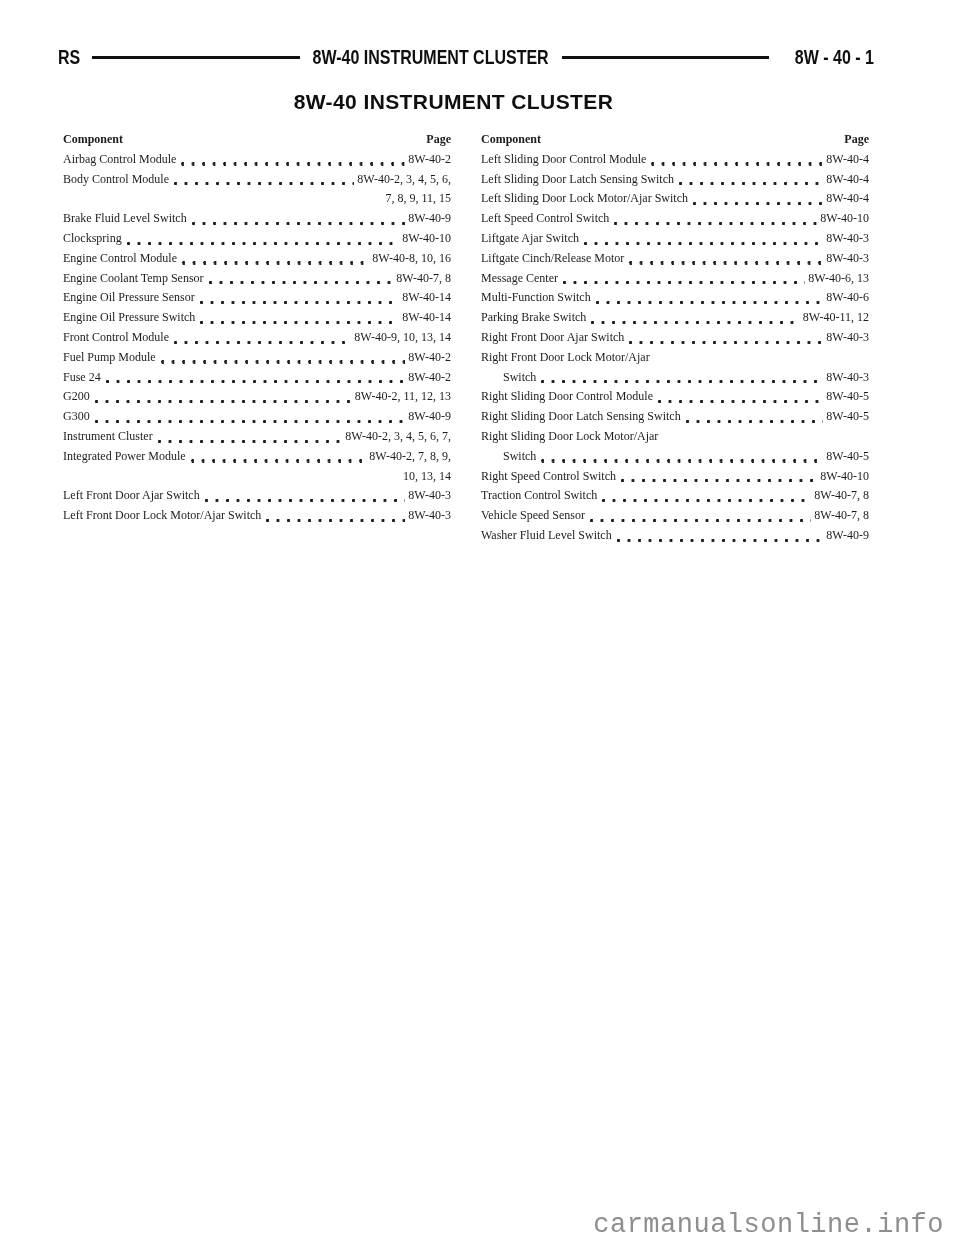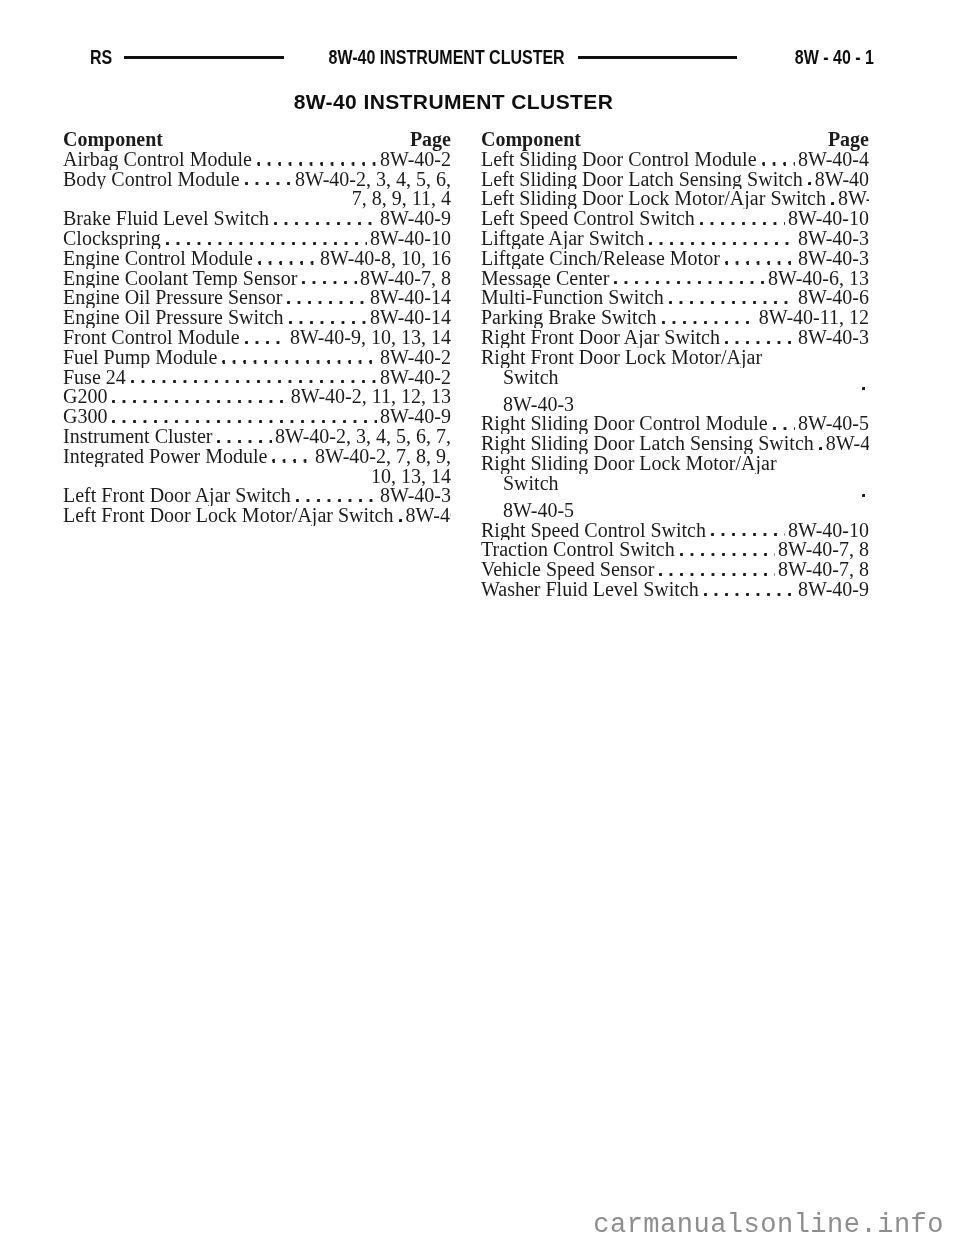--- a/index.html
+++ b/index.html
@@ -6,53 +6,53 @@
   .page {
     position:relative; width:960px; height:1242px; background:#ffffff;
     font-family:"Liberation Serif", serif; color:#1c1c1c; overflow:hidden;
   }
   
   .running-head {
     position:absolute; top:46px; left:58px; right:86px; height:22px;
     display:flex; align-items:center;
     font-family:"Liberation Sans", sans-serif; font-weight:bold; font-size:20px; color:#0f0f0f;
   }
-  .rh-box { display:flex; flex:0 0 auto; overflow:visible;margin-left:32px; }
+  .rh-box { display:flex; flex:0 0 auto; overflow:visible; }
   .rh-box > span { flex:none; white-space:nowrap; transform:scaleX(0.8); }
   .rh-code { width:25px; justify-content:flex-start; }
   .rh-code > span { transform-origin:left center; }
   .rh-center { width:244px; justify-content:center; }
   .rh-center > span { transform-origin:center center; }
   .rh-page { width:96px; justify-content:flex-end; }
   .rh-page > span { transform-origin:right center; }
   .rh-rule { flex:1 1 auto; height:3px; background:#111; margin:0 9px; }
   
   .page-title {
     position:absolute; top:91px; left:58px; right:87px; padding-right:24px;
     text-align:center; font-family:"Liberation Sans", sans-serif; font-weight:bold;
     font-size:21px; letter-spacing:0.4px; line-height:22px; color:#0f0f0f;
   }
   
   .toc {
     position:absolute; top:130px; left:63px; width:806px;
-    display:flex; gap:30px; font-size:20px; line-height:19.8px;
+    display:flex; gap:30px; font-size:12px; line-height:19.8px;
   }
   .col { flex:1 1 0; min-width:0; }
   .col-head { display:flex; justify-content:space-between; font-weight:bold; }
   .row { display:flex; align-items:baseline; white-space:nowrap; overflow:hidden;text-align:right; }
   .row .left  { flex:0 0 auto; }
   .row .right { flex:0 0 auto; }
   .row .leader {
     flex:1 1 auto; min-width:4px; height:3.2px; align-self:flex-end;
     margin:0 3px 4px 5px;
     background-image:radial-gradient(circle at 1.6px 1.6px, #1c1c1c 1.5px, rgba(0,0,0,0) 1.7px);
     background-size:10.5px 3.2px; background-repeat:repeat-x; background-position:left bottom;
   }
   .row.plain .leader { background:none; }
-  .row.indent { padding-left:22px;flex-direction:column; }
+  .row.indent { padding-left:22px; }
   
   .watermark {
     position:absolute; right:16px; bottom:3px;
     font-family:Liberation Mono, monospace; font-size:27px; line-height:1;
     letter-spacing:0.5px; color:#8e8e8e;
   }
 </style>
 </head>
 <body>
 
@@ -87,21 +87,21 @@
     <span class="right">8W-40-2</span>
   </div>
           <div class="row">
     <span class="left">Body Control Module</span>
     <span class="leader"></span>
     <span class="right">8W-40-2, 3, 4, 5, 6,</span>
   </div>
           <div class="row plain">
     <span class="left"></span>
     <span class="leader"></span>
-    <span class="right">7, 8, 9, 11, 4</span>
+    <span class="right">7, 8, 9, 11, 15</span>
   </div>
           <div class="row">
     <span class="left">Brake Fluid Level Switch</span>
     <span class="leader"></span>
     <span class="right">8W-40-9</span>
   </div>
           <div class="row">
     <span class="left">Clockspring</span>
     <span class="leader"></span>
     <span class="right">8W-40-10</span>

